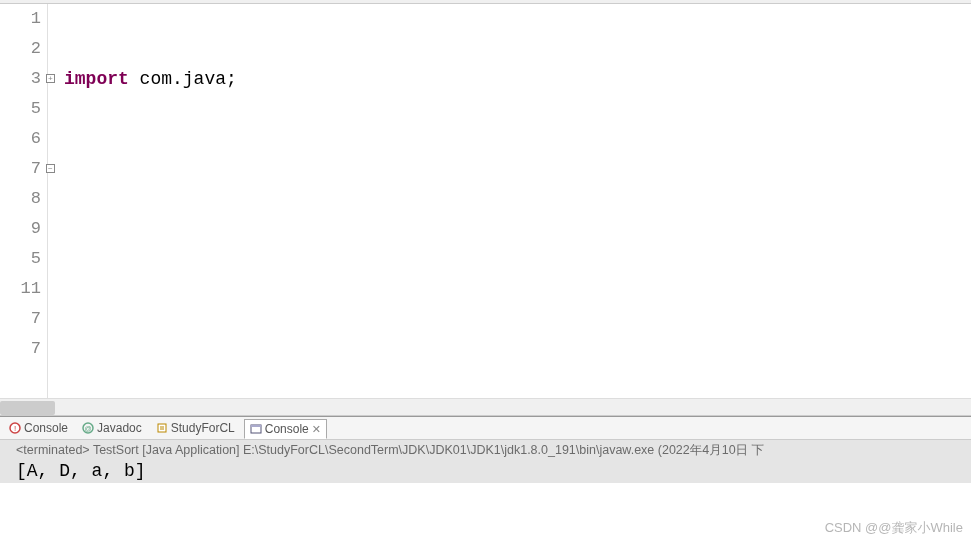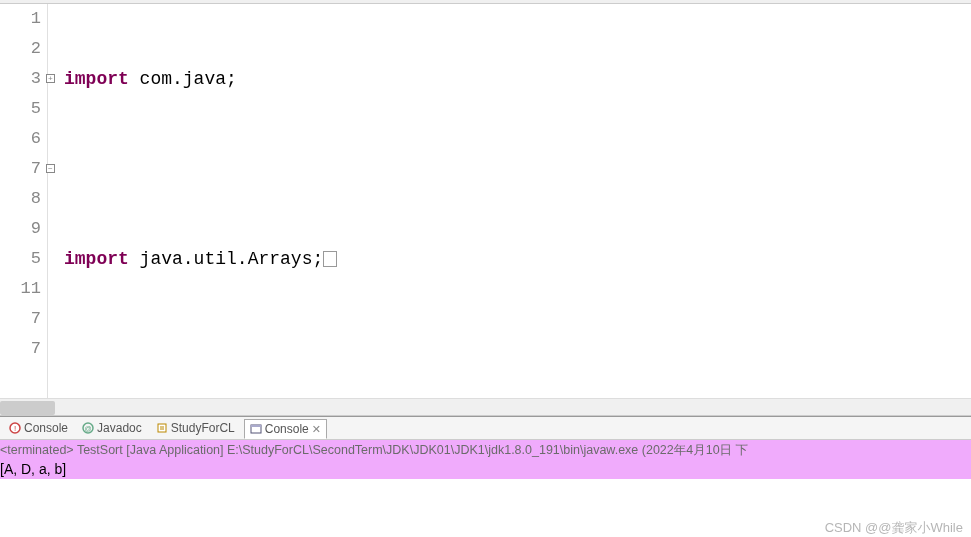--- a/index.html
+++ b/index.html
@@ -18,23 +18,23 @@
     
     .hscroll { height: 18px; background: #f0f0f0; border-top: 1px solid #ddd; border-bottom: 1px solid #ccc; position: relative; }
     .hscroll-thumb { position: absolute; left: 0; top: 2px; width: 55px; height: 14px; background: #ccc; border-radius: 2px; }
     
     .bottom-tabs { height: 24px; border-top: 1px solid #999; border-bottom: 1px solid #ccc; display: flex; align-items: center; gap: 4px; padding: 0 4px; font-family: Arial, sans-serif; font-size: 12px; background: #f5f5f5; }
     .btab { display: flex; align-items: center; gap: 3px; padding: 2px 5px; cursor: pointer; color: #555; }
     .btab.active { background: #fff; border: 1px solid #aaa; border-bottom: 1px solid #fff; position: relative; top: 1px; }
     .btab-icon { width: 12px; height: 12px; display: inline-block; }
     .close-x { font-size: 11px; color: #888; cursor: pointer; }
     
-    .console-area { padding: 2px 0; font-family: Arial, sans-serif; background: #f0abfc; }
+    .console-area { padding: 2px 16px; font-family: Arial, sans-serif; background: #e5e5e5; }
     .console-status { font-size: 12.5px; color: #6b6b6b; white-space: nowrap; overflow: hidden; }
-    .console-output { font-family: Liberation Sans, sans-serif; font-size: 14px; padding-top: 2px; }
+    .console-output { font-family: Liberation Mono, monospace; font-size: 18px; padding-top: 2px; }
     
     .watermark { position: absolute; right: 8px; bottom: 0; font-family: Arial, sans-serif; font-size: 13px; color: rgba(120,120,120,0.55); pointer-events: none; }
   </style>
 </head>
 <body>
 
 <div class="tab-bar"></div>
 
 <div class="editor-area">
   <div class="gutter">
@@ -47,21 +47,20 @@
     <div class="ln"><span>8</span></div>
     <div class="ln"><span>9</span></div>
     <div class="ln"><span>5</span></div>
     <div class="ln"><span>11</span></div>
     <div class="ln"><span>7</span></div>
     <div class="ln"><span>7</span></div>
   </div>
   <div class="code">
     <div class="code-line"><span class="kw">import</span><span> com.java;</span></div>
     <div class="code-line"></div>
-    <div class="code-line"><span class="kw">import</span><span> java.util.Arrays;</span><span class="coll-box"></span></div>
     <div class="code-line"></div>
     
     
     
     
     
     
     
     
   </div>

